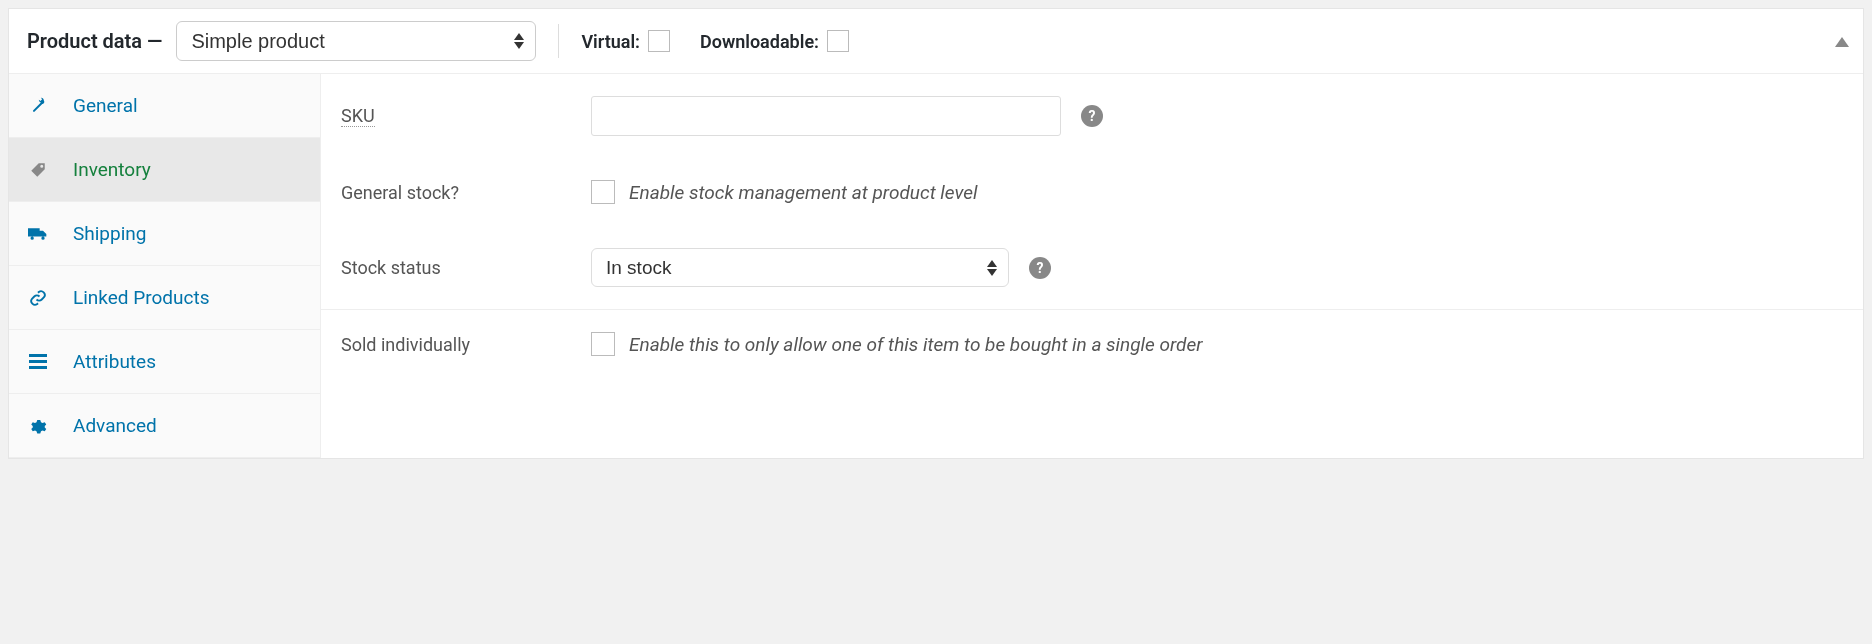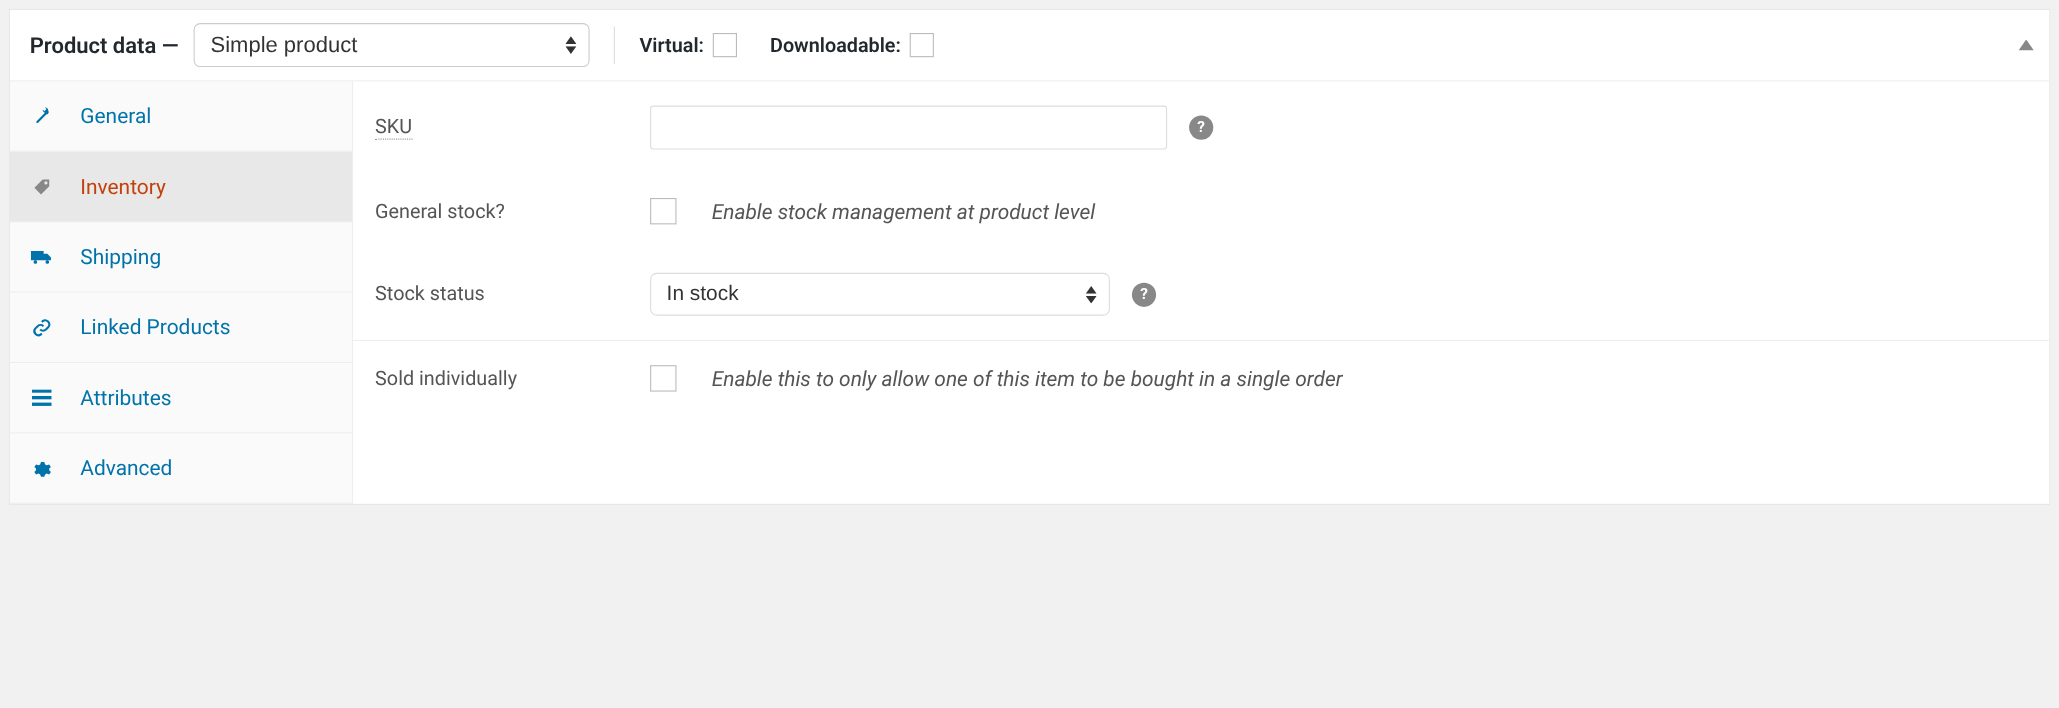--- a/index.html
+++ b/index.html
@@ -95,21 +95,21 @@
     align-items: center;
     padding: 20px 18px;
     border-bottom: 1px solid #eee;
     color: #0073aa;
     cursor: pointer;
     font-size: 19px;
     gap: 24px;
   }
   .tab.active {
     background: #e8e8e8;
-    color: #c2410c;
+    color: #15803d;
     position: relative;
   }
   .tab.active::before {
     content:"";
     position:absolute;
     left:0; top:0; bottom:0;
     width:0;
   }
   .tab .icon {
     width: 22px;
@@ -157,21 +157,21 @@
     font-size: 14px;
     font-weight: bold;
     display: inline-flex;
     align-items: center;
     justify-content: center;
     margin-left: 20px;
   }
   .check-line {
     display: flex;
     align-items: center;
-    gap: 32px;
+    gap: 14px;
   }
   .check-line input[type="checkbox"] {
     width: 24px;
     height: 24px;
     border: 1px solid #bbb;
     appearance: none;
     background: #fff;
   }
   .check-desc {
     font-style: italic;

